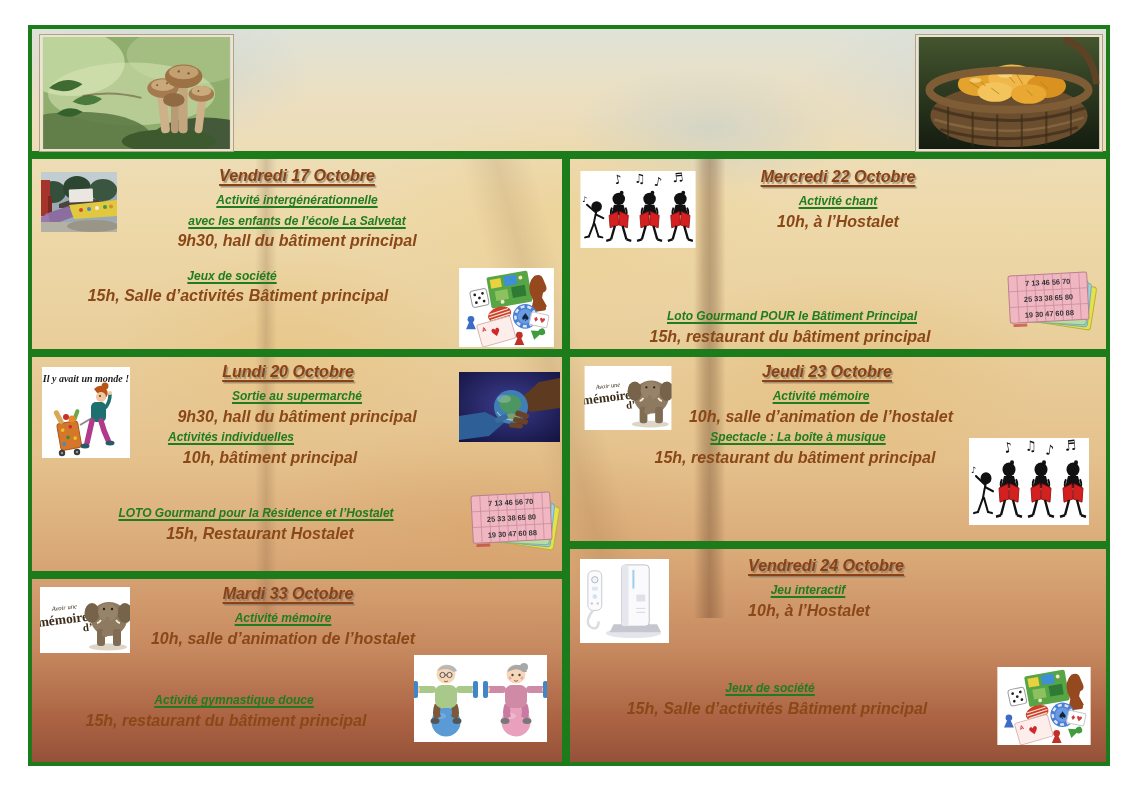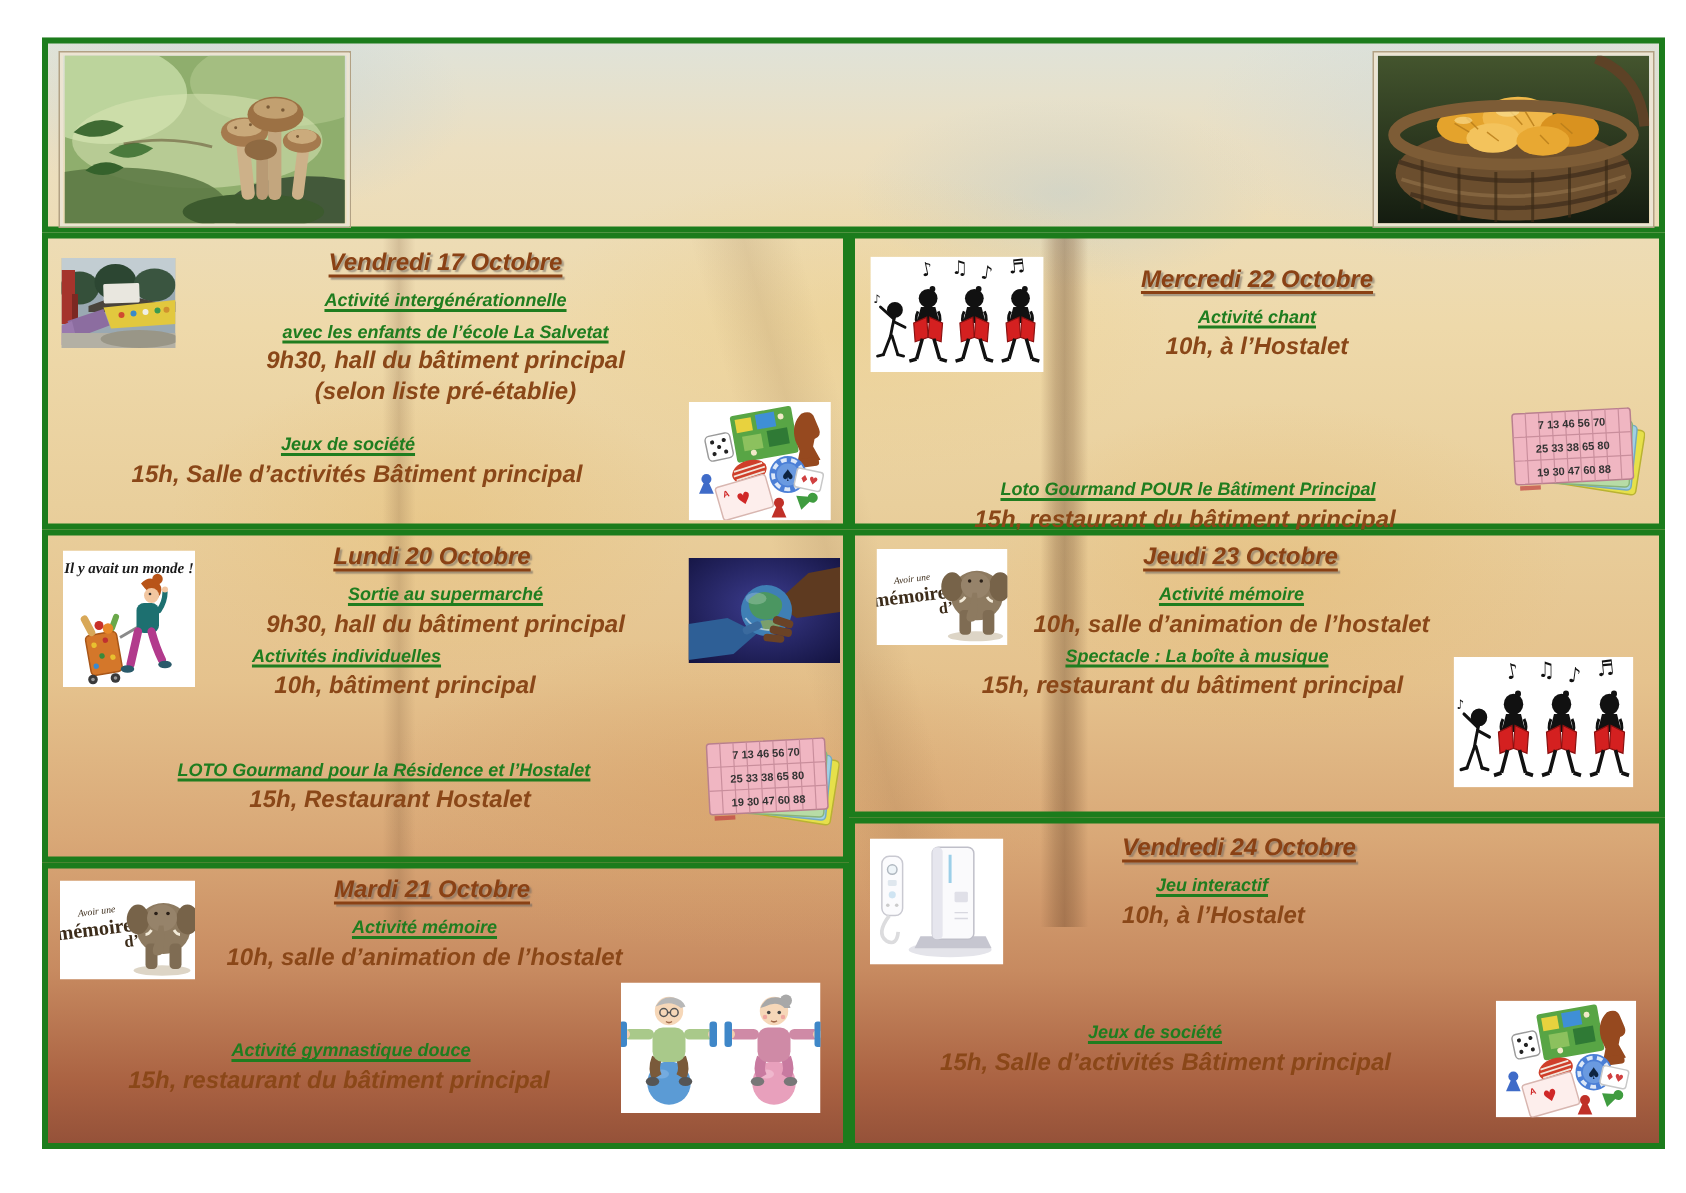--- a/index.html
+++ b/index.html
@@ -425,21 +425,20 @@
         <use href="#art-school"></use>
       </svg>
     <svg class="art" style="left:427px;top:109px;width:95px;height:79px" viewBox="0 0 96 80">
         <use href="#art-games"></use>
       </svg>
     <div class="content" style="padding-top:3px">
       <div class="day-title">Vendredi 17 Octobre</div>
       <div class="act">Activité intergénérationnelle</div>
       <div class="act">avec les enfants de l’école La Salvetat</div>
       <div class="det">9h30, hall du bâtiment principal</div>
-      <div class="det">(selon liste pré-établie)</div>
       <div class="act" style="margin-top:14px;transform:translateX(-65px)">Jeux de société</div>
       <div class="det" style="transform:translateX(-59px)">15h, Salle d’activités Bâtiment principal</div>
     </div>
   </div>
 
   <div class="box" style="left:28px;top:353px;width:538px;height:222px">
     <svg class="art" style="left:10px;top:10px;width:88px;height:91px" viewBox="0 0 88 91">
         <use href="#art-trolley"></use>
       </svg>
     <svg class="art" style="left:427px;top:15px;width:101px;height:70px" viewBox="0 0 101 70">
@@ -460,36 +459,36 @@
   </div>
 
   <div class="box" style="left:28px;top:575px;width:538px;height:191px">
     <svg class="art" style="left:8px;top:8px;width:90px;height:66px" viewBox="0 0 90 66">
         <use href="#art-elephant"></use>
       </svg>
     <svg class="art" style="left:382px;top:76px;width:133px;height:87px" viewBox="0 0 133 87">
         <use href="#art-gym"></use>
       </svg>
     <div class="content" style="padding-top:1px">
-      <div class="day-title" style="transform:translateX(-9px)">Mardi 21 Octobre</div>
+      <div class="day-title" style="transform:translateX(-9px)">Mardi 33 Octobre</div>
       <div class="act" style="transform:translateX(-14px)">Activité mémoire</div>
       <div class="det" style="transform:translateX(-14px)">10h, salle d’animation de l’hostalet</div>
       <div class="act" style="margin-top:41px;transform:translateX(-63px)">Activité gymnastique douce</div>
       <div class="det" style="transform:translateX(-71px)">15h, restaurant du bâtiment principal</div>
     </div>
   </div>
 
   <div class="box" style="left:566px;top:155px;width:544px;height:198px">
     <svg class="art" style="left:9px;top:12px;width:118px;height:77px" viewBox="0 0 120 80">
         <use href="#art-singers"></use>
       </svg>
     <svg class="art" style="left:436px;top:112px;width:91px;height:67px" viewBox="0 0 92 68">
         <use href="#art-loto"></use>
       </svg>
-    <div class="content" style="padding-top:14px">
+    <div class="content" style="padding-top:4px">
       <div class="day-title">Mercredi 22 Octobre</div>
       <div class="act">Activité chant</div>
       <div class="det">10h, à l’Hostalet</div>
       <div class="act" style="margin-top:74px;transform:translateX(-46px)">Loto Gourmand POUR le Bâtiment Principal</div>
       <div class="det" style="transform:translateX(-48px)">15h, restaurant du bâtiment principal</div>
     </div>
   </div>
 
   <div class="box" style="left:566px;top:353px;width:544px;height:192px">
     <svg class="art" style="left:14px;top:9px;width:88px;height:64px" viewBox="0 0 90 66">

